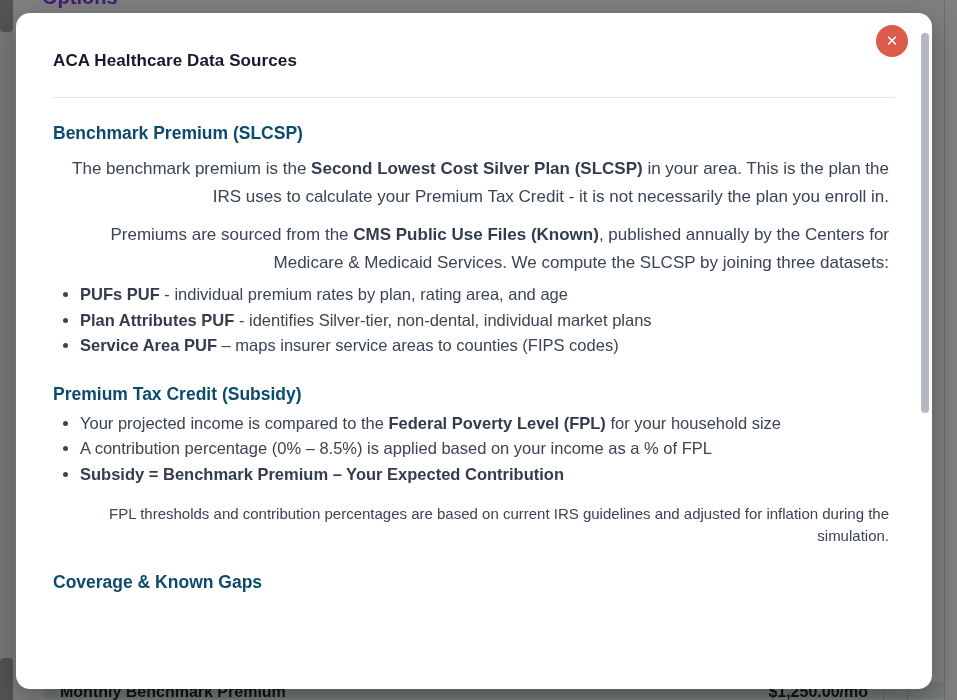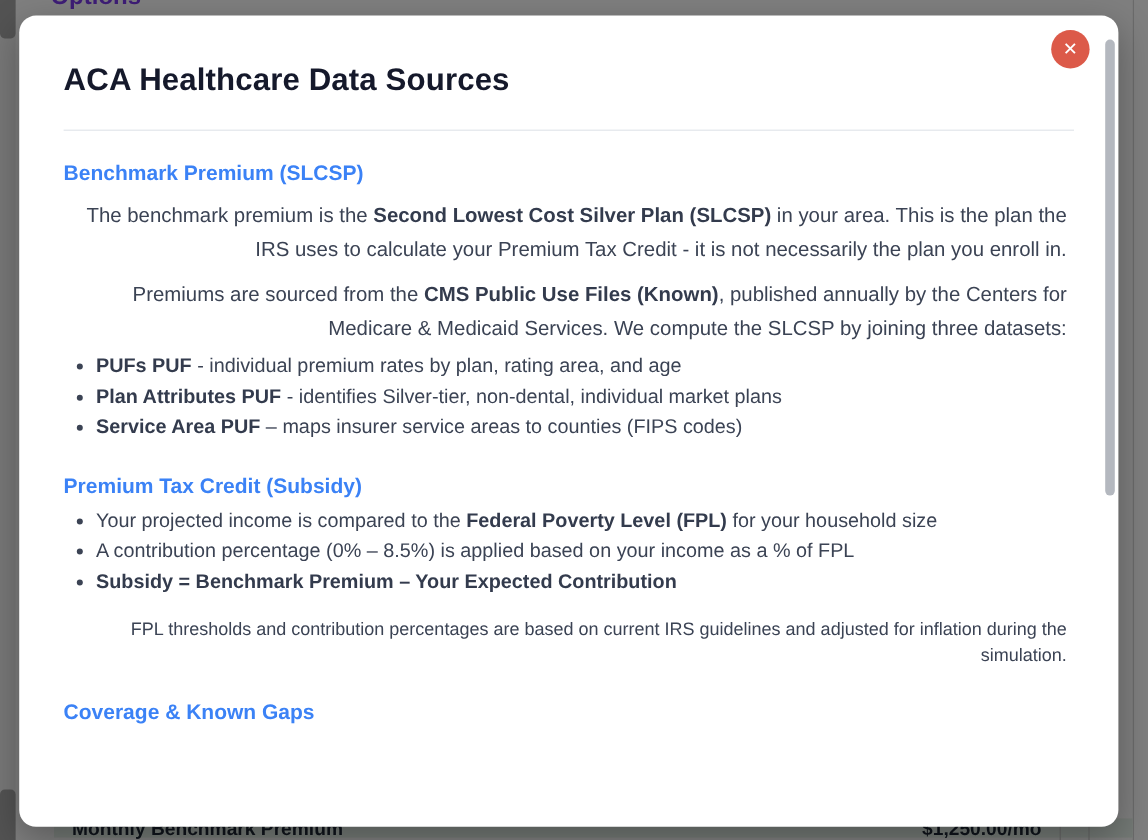--- a/index.html
+++ b/index.html
@@ -21,34 +21,34 @@
   .page-vline-1 { position:absolute; left:883px; top:686px; width:1px; height:14px; background:#cfcfcf; }
   .page-vline-2 { position:absolute; left:907px; top:686px; width:1px; height:14px; background:#cfcfcf; }
 
   
   .overlay { position:absolute; inset:0; background:rgba(0,0,0,0.5); z-index:5; }
 
   
   .modal { position:absolute; left:16px; top:13px; width:916px; height:676px; background:#ffffff;
     border-radius:14px; z-index:10; box-shadow:0 10px 30px rgba(0,0,0,0.3); overflow:hidden; }
   .modal-inner { position:relative; width:100%; height:100%; padding:38px 37px 0 37px; overflow:hidden; }
-  .modal-title { font-size:26px; font-weight:700; color:#15192b; letter-spacing:0.1px; }
+  .modal-title { font-size:17px; font-weight:700; color:#15192b; letter-spacing:0.1px; }
   .modal-divider { border:none; border-top:1px solid #e2e5ea; margin:26px 0 0 0; }
 
   .close-btn { position:absolute; top:12px; right:24px; width:32px; height:32px; border-radius:50%;
     background:#dc5a49; border:none; cursor:pointer; display:flex; align-items:center; justify-content:center; z-index:12; }
   .close-btn .x { color:#ffffff; font-size:15px; font-weight:700; line-height:1;
     font-family:"DejaVu Sans", sans-serif; transform:translateY(-0.5px); }
 
   .scrollbar-thumb { position:absolute; top:20px; right:3px; width:8px; height:380px;
     background:#b4b8bf; border-radius:4px; z-index:11; }
 
   
   .modal-body { margin-top:0; color:#3b4354; }
-  .sec-h { font-size:17.5px; font-weight:700; color:#3b82f6; margin-top:25px; }
+  .sec-h { font-size:17.5px; font-weight:700; color:#0c4a6e; margin-top:25px; }
   .modal-body p { font-size:17px; line-height:27.5px; color:#3b4354; margin-top:11px; max-width:836px;text-align:right; }
   .modal-body p b, .modal-body li b { color:#333b4d; font-weight:700; }
   .modal-body ul { margin:6px 0 0 0; padding-left:27px; list-style:disc; }
   .modal-body li { font-size:16.5px; line-height:25.5px; color:#3b4354; }
   .modal-body p.small { font-size:15px; line-height:22px; margin-top:16px; }
 </style>
 </head>
 <body>
 
 <div class="stage">

